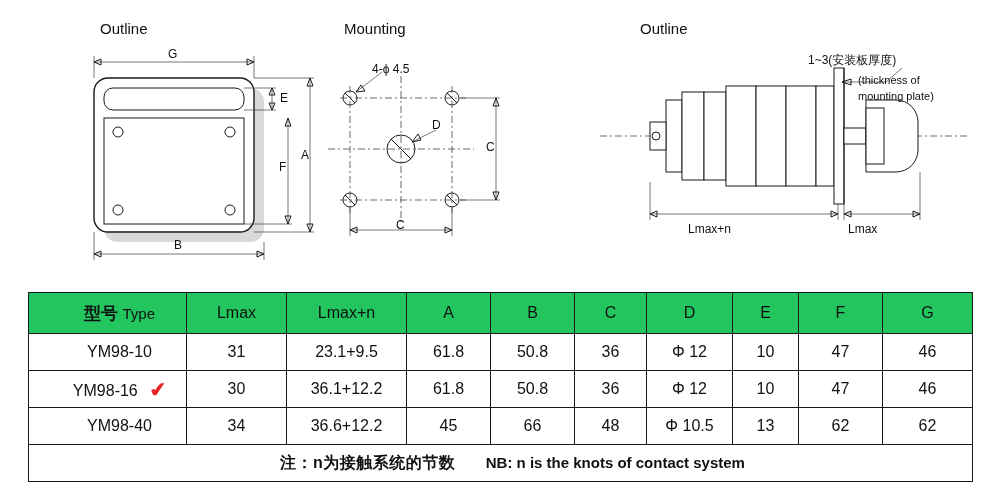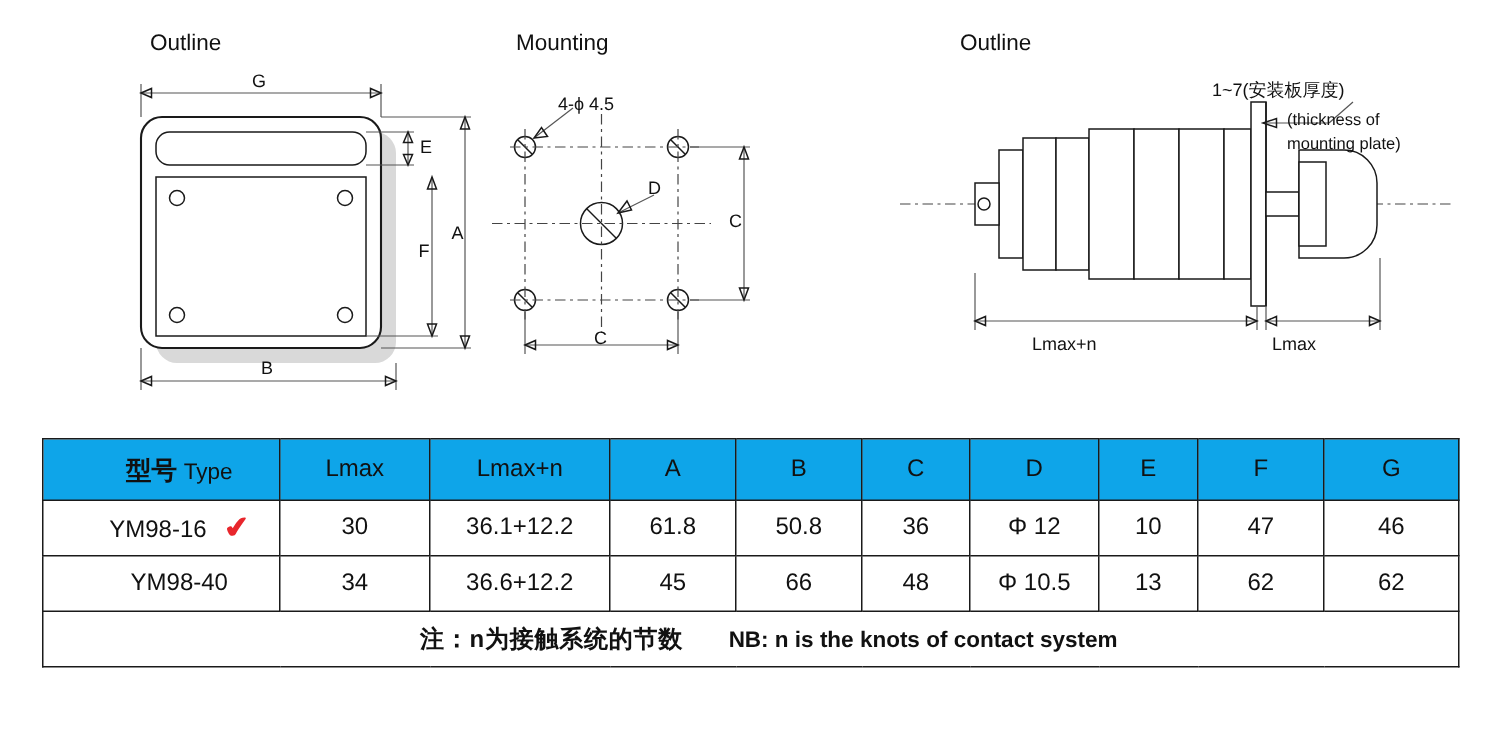--- a/index.html
+++ b/index.html
@@ -68,21 +68,21 @@
   }
   table.spec th, table.spec td {
     border: 1px solid #1a1a1a;
     text-align: center;
     font-size: 16px;
     color: #111;
     height: 36px;
     padding: 0 2px;
   }
   table.spec thead th {
-    background: #0ea5e9;
+    background: #22c55e;
     font-weight: normal;
     height: 40px;
   }
   .type-head {
     text-align: left;
     padding-left: 26px !important;
   }
   .type-head .cn {
     font-size: 17px;
     font-weight: bold;
@@ -270,21 +270,21 @@
         <path class="ln" d="M60 162 l7 -3 l0 6 z" fill="#1a1a1a"></path>
         <path class="ln" d="M248 162 l-7 -3 l0 6 z" fill="#1a1a1a"></path>
 
         <line class="thin" x1="254" y1="152" x2="254" y2="168"></line>
         <line class="thin" x1="330" y1="120" x2="330" y2="168"></line>
         <line class="thin" x1="254" y1="162" x2="330" y2="162"></line>
         <path class="ln" d="M254 162 l7 -3 l0 6 z" fill="#1a1a1a"></path>
         <path class="ln" d="M330 162 l-7 -3 l0 6 z" fill="#1a1a1a"></path>
       </svg>
 
-      <div class="dim-label" style="left:218px; top:52px;">1~7(安装板厚度)</div>
+      <div class="dim-label" style="left:218px; top:52px;">1~3(安装板厚度)</div>
       <div class="dim-label small" style="left:268px; top:74px;text-align:right;">(thickness of</div>
       <div class="dim-label small" style="left:268px; top:90px;">mounting plate)</div>
       <div class="dim-label" style="left:98px; top:222px;">Lmax+n</div>
       <div class="dim-label" style="left:258px; top:222px;">Lmax</div>
     </div>
 
   </div>
 
   <div class="table-wrap">
     <table class="spec">
@@ -313,20 +313,34 @@
           <th>C</th>
           <th>D</th>
           <th>E</th>
           <th>F</th>
           <th>G</th>
         </tr>
       </thead>
       <tbody>
         <tr>
           <td class="type-cell">
+            <span>YM98-10</span>
+          </td>
+          <td>31</td>
+          <td>23.1+9.5</td>
+          <td>61.8</td>
+          <td>50.8</td>
+          <td>36</td>
+          <td>Φ 12</td>
+          <td>10</td>
+          <td>47</td>
+          <td>46</td>
+        </tr>
+        <tr>
+          <td class="type-cell">
             <span>YM98-16</span>
             <span class="check">✔</span>
           </td>
           <td>30</td>
           <td>36.1+12.2</td>
           <td>61.8</td>
           <td>50.8</td>
           <td>36</td>
           <td>Φ 12</td>
           <td>10</td>

